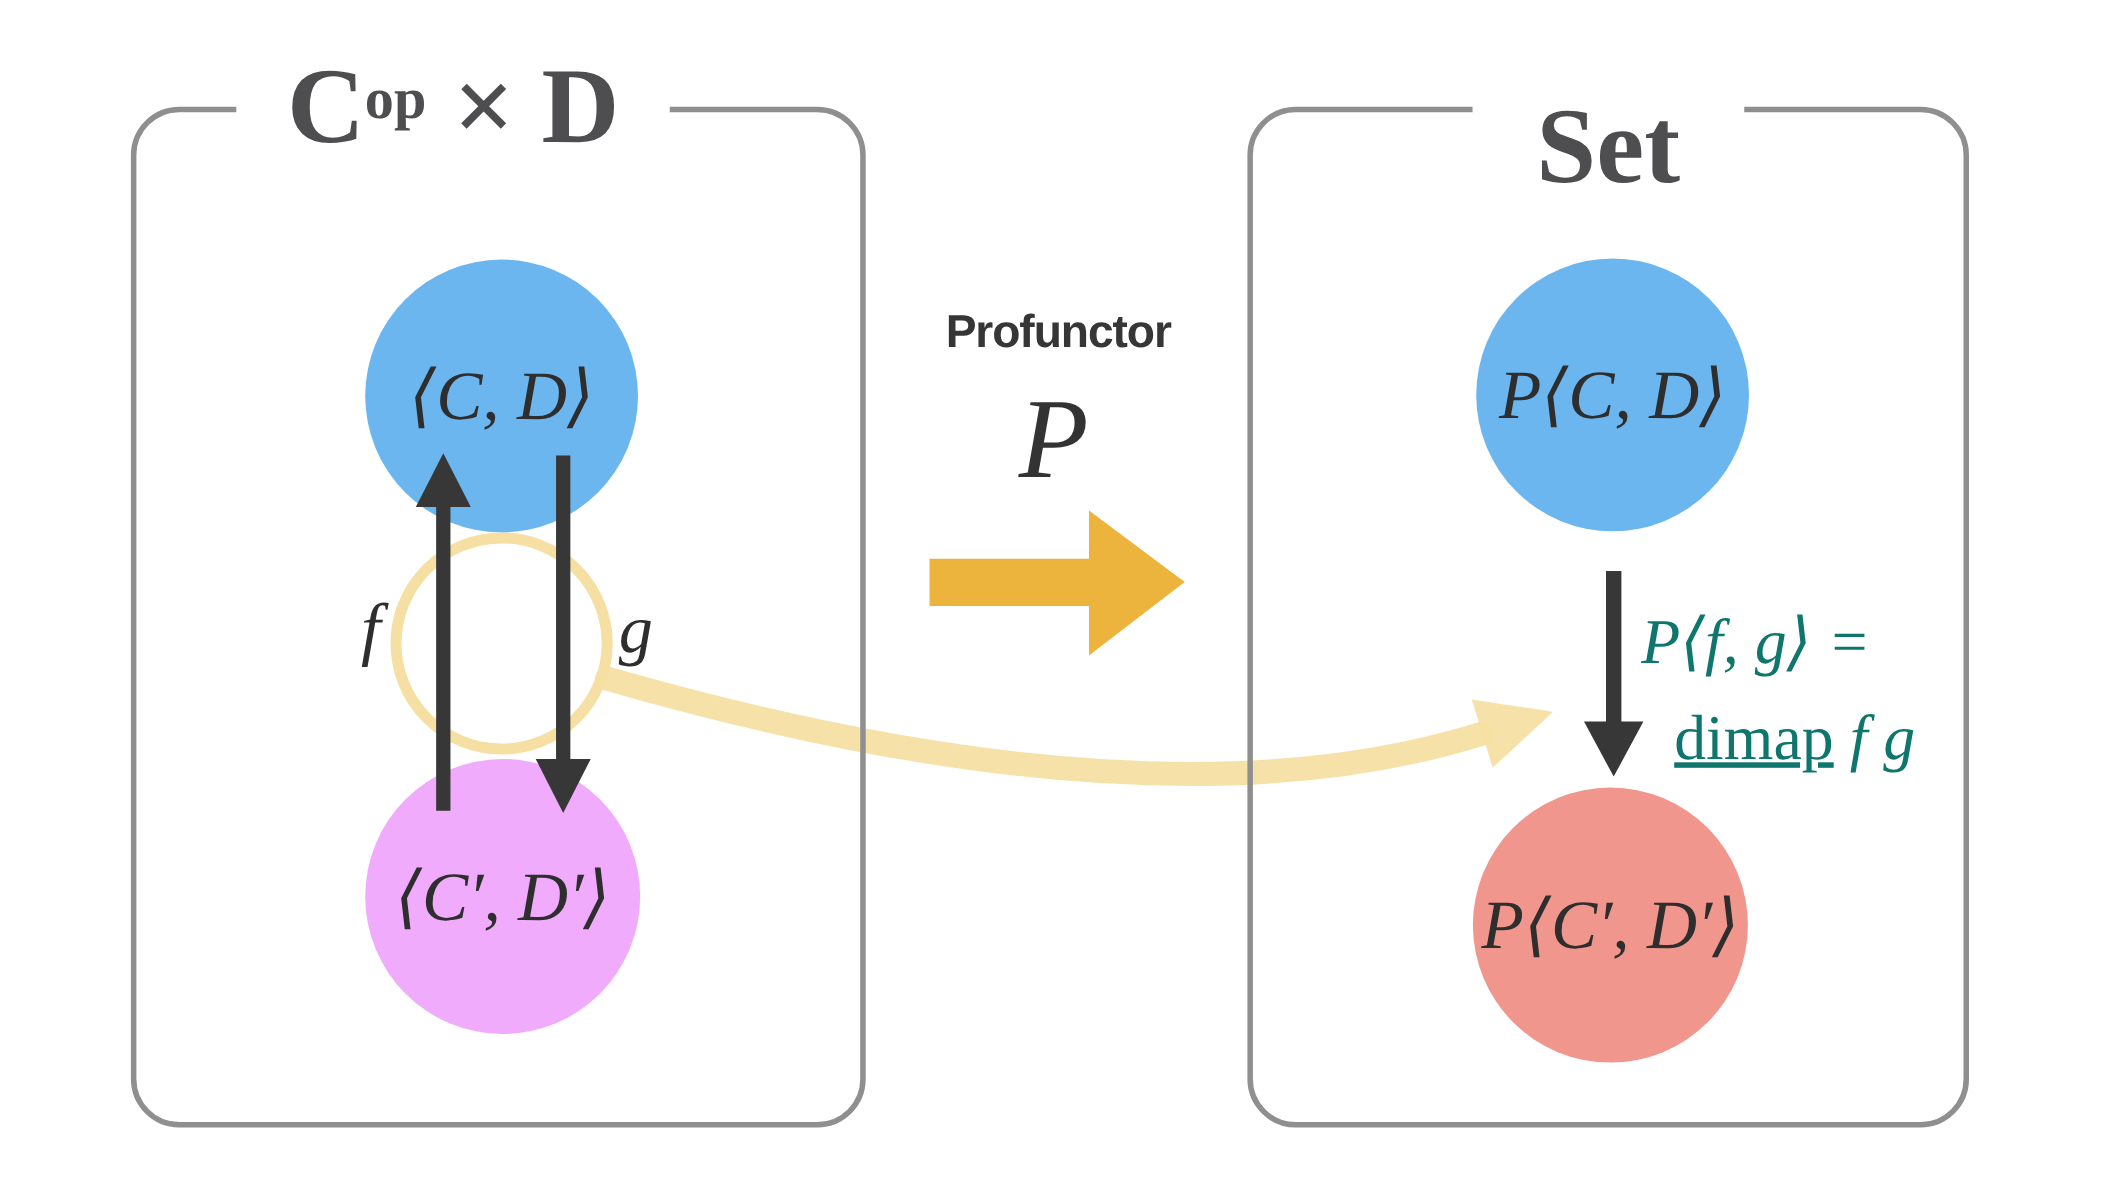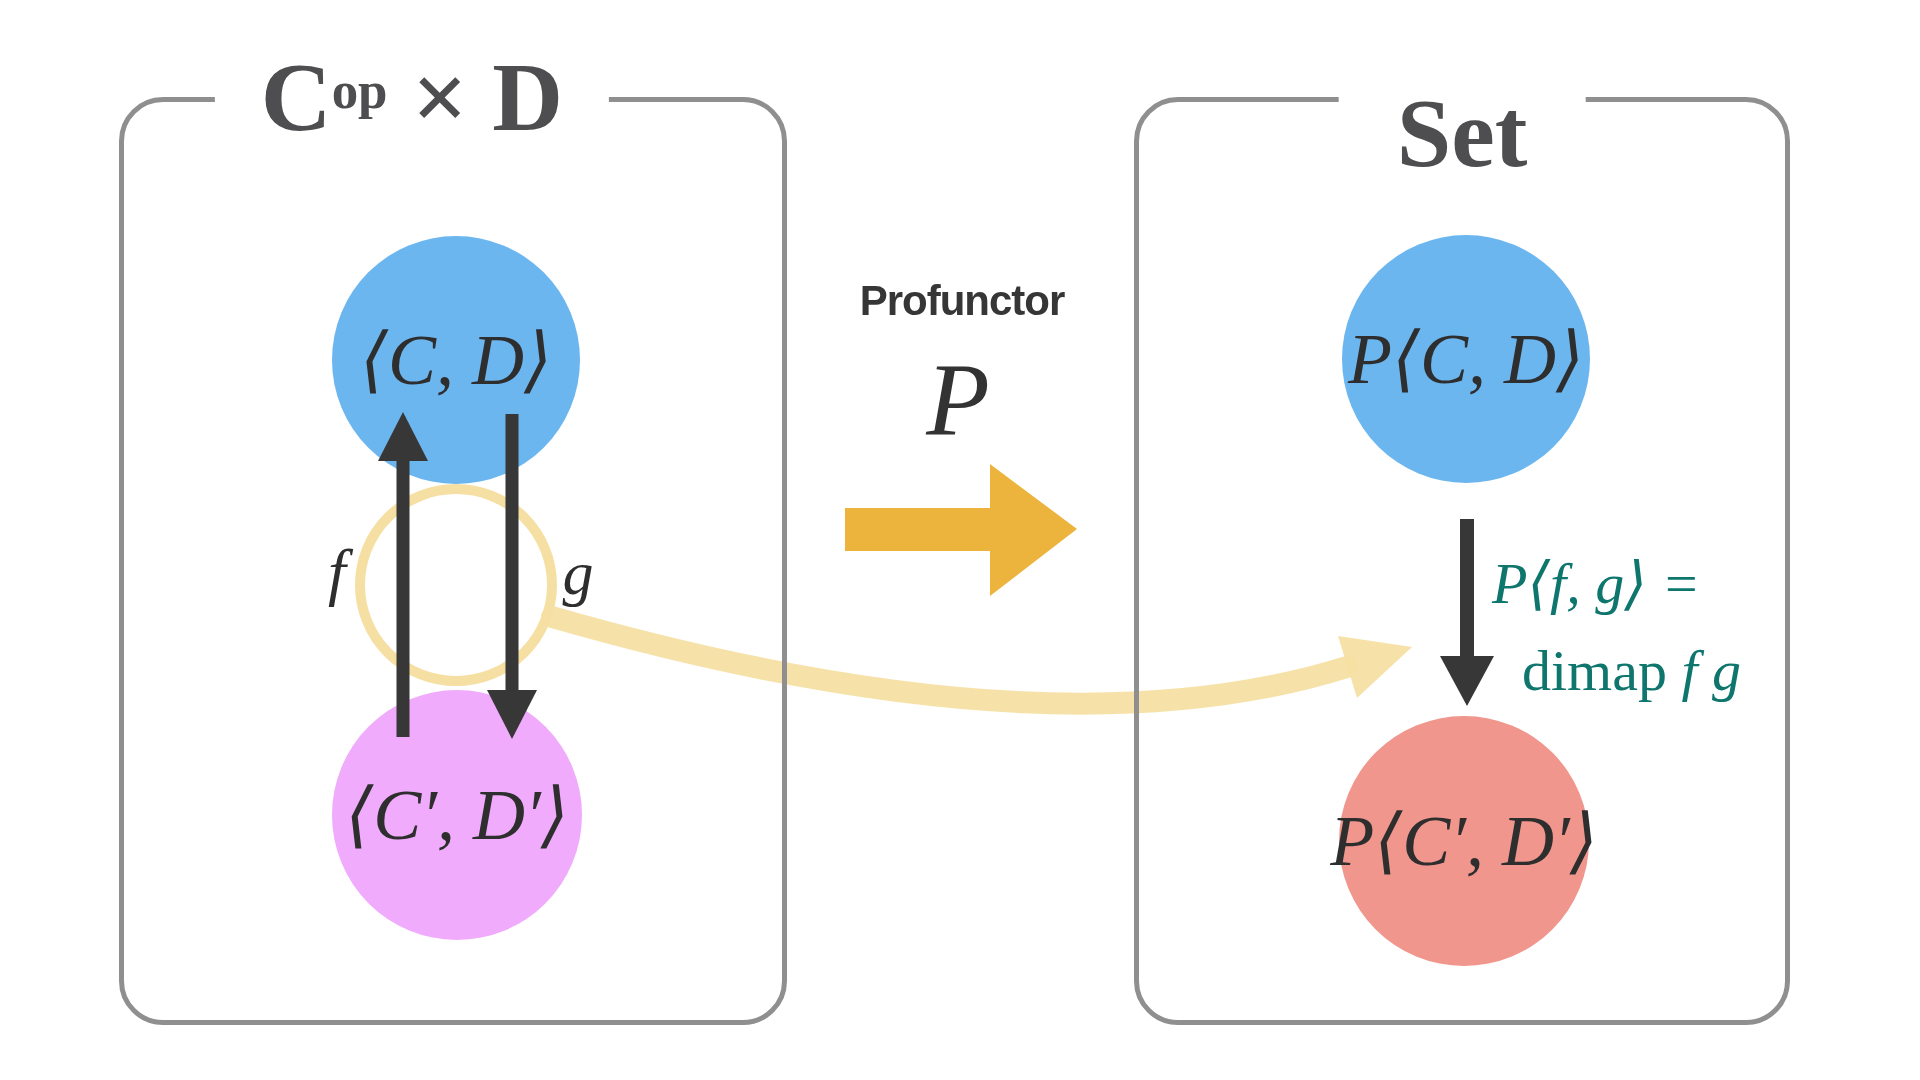--- a/index.html
+++ b/index.html
@@ -26,21 +26,21 @@
   }
   #left-box-title{left:412px;top:97px;padding:0 46px;}
   #right-box-title{left:1462px;top:97px;padding:0 58px;margin-top:36px;}
   .box-title sup{font-size:54%;position:relative;top:-0.42em;vertical-align:baseline;}
 
   .obj-circle{
     position:absolute;border-radius:50%;display:flex;align-items:center;
     justify-content:center;z-index:3;
   }
   .obj-circle .obj-text{
-    font-style:italic;font-size:72px;line-height:1;color:#2e2e2e;
+    font-style:italic;font-size:63px;line-height:1;color:#2e2e2e;
     white-space:nowrap;
   }
   #blue-left  {left:332px;top:236px;width:248px;height:248px;background:#6cb6f0;}
   #pink-left  {left:332px;top:690px;width:250px;height:250px;background:#f0abfc;}
   #blue-right {left:1342px;top:235px;width:248px;height:248px;background:#6cb6f0;}
   #pink-right {left:1339px;top:716px;width:250px;height:250px;background:#f0968c;}
 
   .floating-label{
     position:absolute;transform:translate(-50%,-50%);white-space:nowrap;
     color:#2e2e2e;z-index:5;line-height:1;
@@ -52,21 +52,21 @@
     font-weight:bold;font-size:42px;letter-spacing:-1px;color:#363636;
   }
   #profunctor-symbol{left:958px;top:400px;font-style:italic;font-size:104px;color:#333333;}
 
   #morphism-label{
     position:absolute;left:1492px;top:540px;z-index:5;color:#0f766e;
     font-size:58px;line-height:1.5;white-space:nowrap;
   }
   #morphism-label .line2{padding-left:30px;}
   .it{font-style:italic;}
-  .rm{font-style:normal;}
+  .rm{font-style:normal;text-decoration:underline;}
 </style>
 </head>
 <body>
 
 <div id="canvas">
 
   <svg id="svg-under" width="1920" height="1080" viewBox="0 0 1920 1080">
     <path d="M 552 617 Q 1050 760 1347 667" fill="none" stroke="#f5dfa2" stroke-width="22" stroke-linecap="round" opacity="0.92"></path>
     <polygon points="1338,636 1357,698 1412,647" fill="#f5dfa2" opacity="0.92"></polygon>
   </svg>

